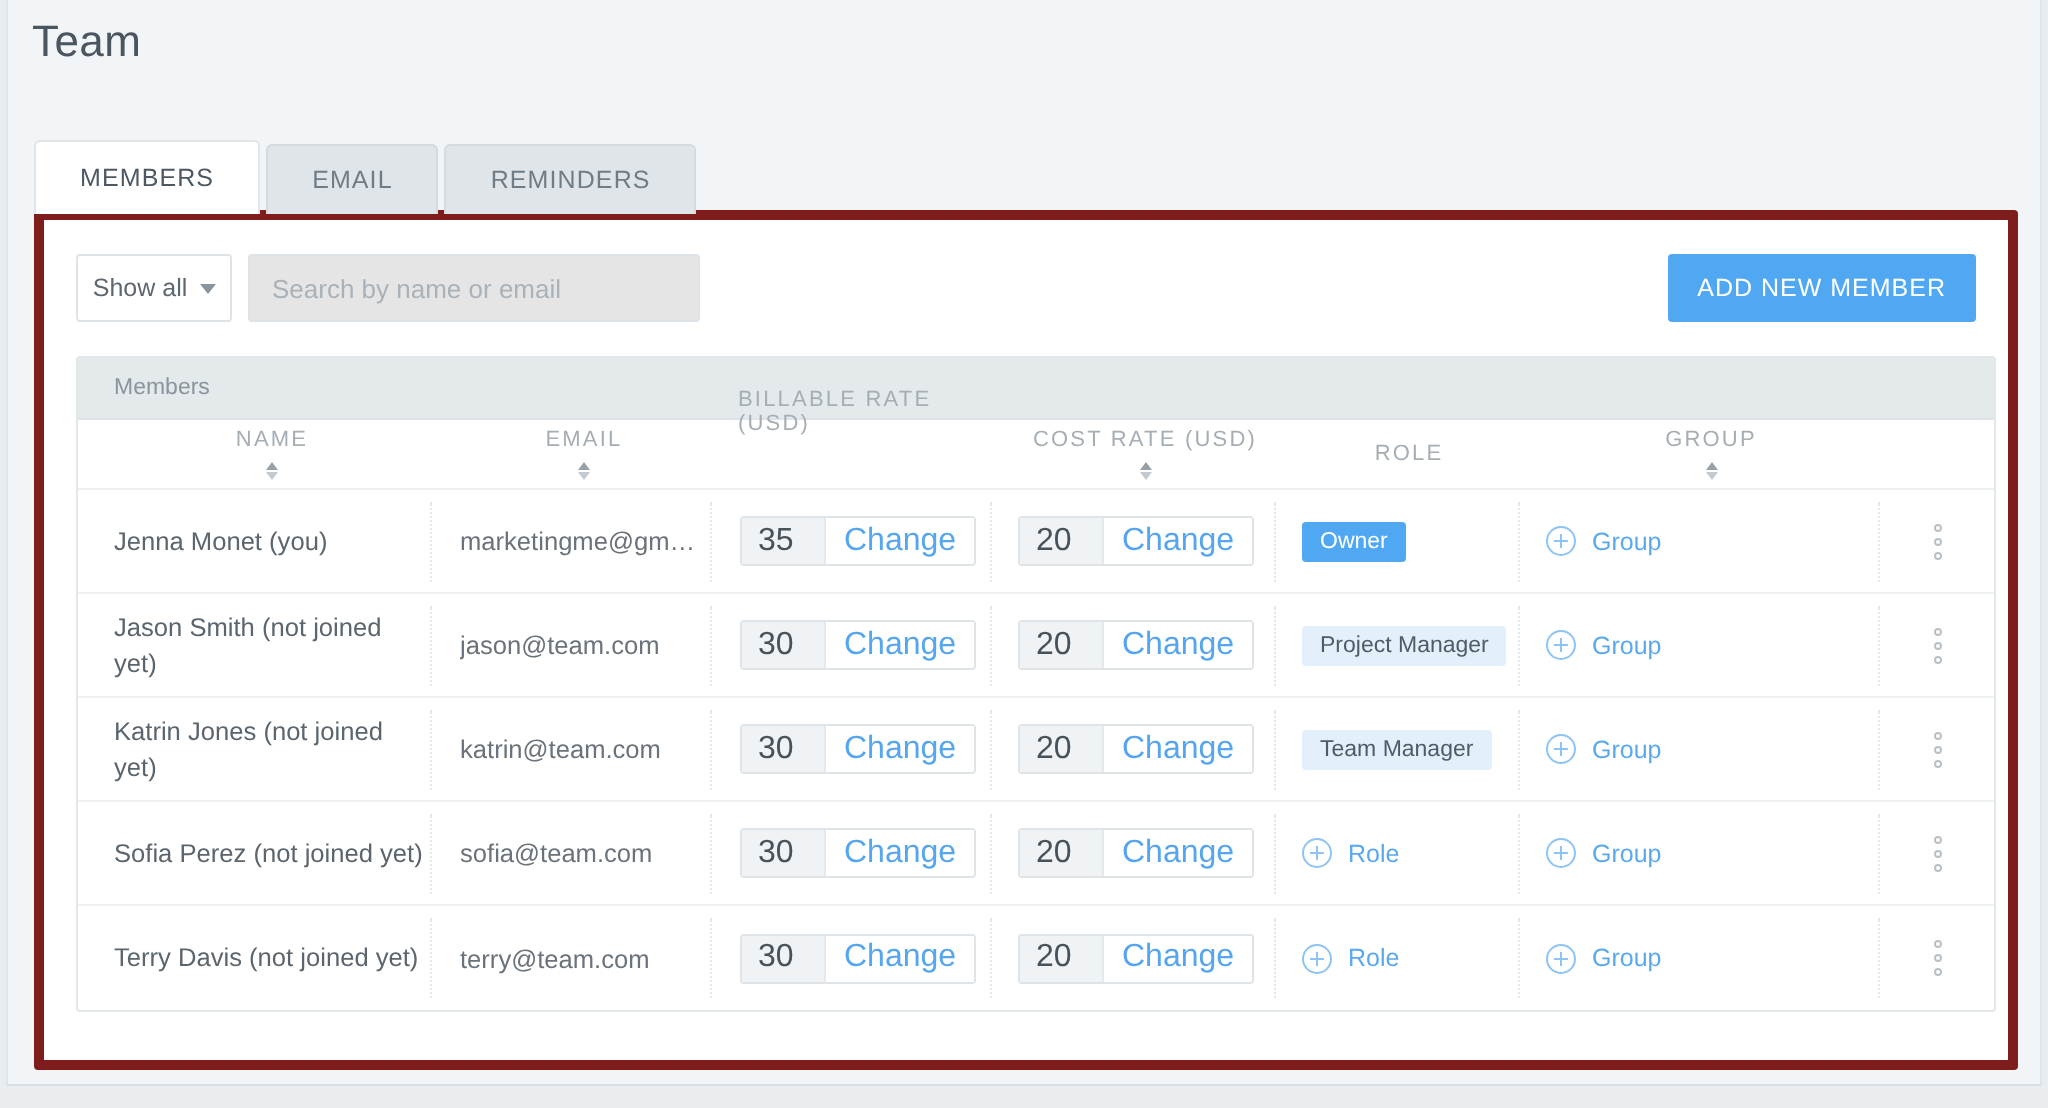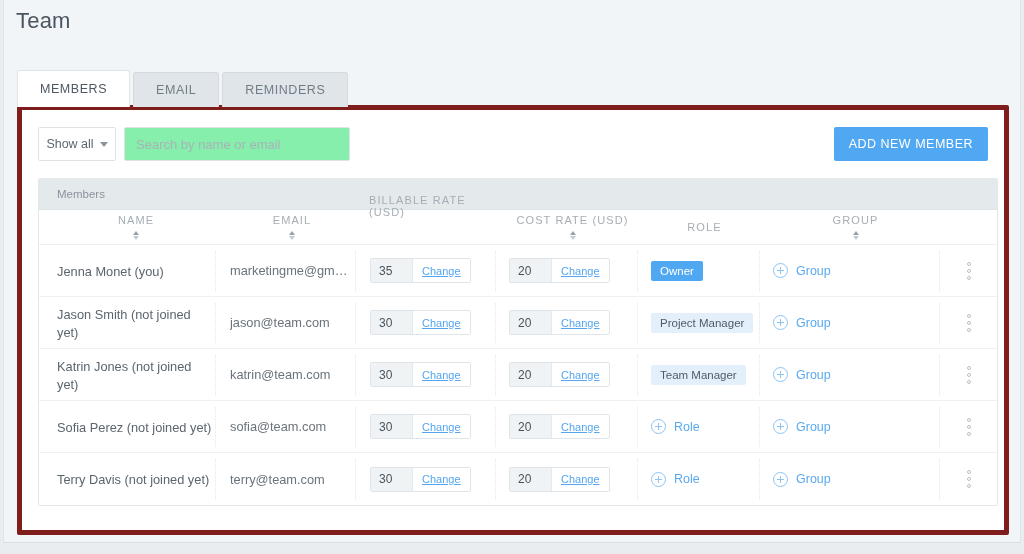--- a/index.html
+++ b/index.html
@@ -69,21 +69,21 @@
   }
   .caret {
     width: 0; height: 0;
     border-left: 4px solid transparent;
     border-right: 4px solid transparent;
     border-top: 5px solid #8a949c;
   }
   .search-box {
     position: absolute; left: 102px; top: 17px;
     width: 226px; height: 34px;
-    border: 1px solid #dde3e7; background: #86efac; border-radius: 2px;
+    border: 1px solid #dde3e7; background: #e5e5e5; border-radius: 2px;
     padding: 0 11px;
     font-size: 13px; color: #525c65;
     font-family: "Liberation Sans", sans-serif;
     outline: none;
   }
   .search-box::placeholder { color: #a9b2b9; }
   .add-btn {
     position: absolute; right: 16px; top: 17px;
     height: 34px; padding: 0 15px;
     background: #51a8f2; color: #fff;
@@ -163,27 +163,27 @@
 
   
   .rate {
     display: flex; align-items: stretch; height: 25px;
     border: 1px solid #dfe4e8; border-radius: 2px;
     overflow: hidden;
   }
   .rate-val {
     width: 41px; background: #f0f3f5;
     display: flex; align-items: center; padding-left: 8px;
-    font-size: 12px; color: #48525b;
+    font-size: 16px; color: #48525b;
   }
   .rate-btn {
     padding: 0 9px; background: #fff;
     border-left: 1px solid #e4e9ec;
     display: flex; align-items: center;
-    font-size: 11px; color: #55a6ef; cursor: pointer; text-decoration: underline;
+    font-size: 16px; color: #55a6ef; cursor: pointer;
   }
 
   
   .badge {
     display: inline-flex; align-items: center;
     height: 20px; padding: 0 9px; border-radius: 2px;
     font-size: 11.5px; white-space: nowrap;
   }
   .badge.owner { background: #51a8f2; color: #fff; }
   .badge.soft  { background: #e3f0fb; color: #4f5c68; }

